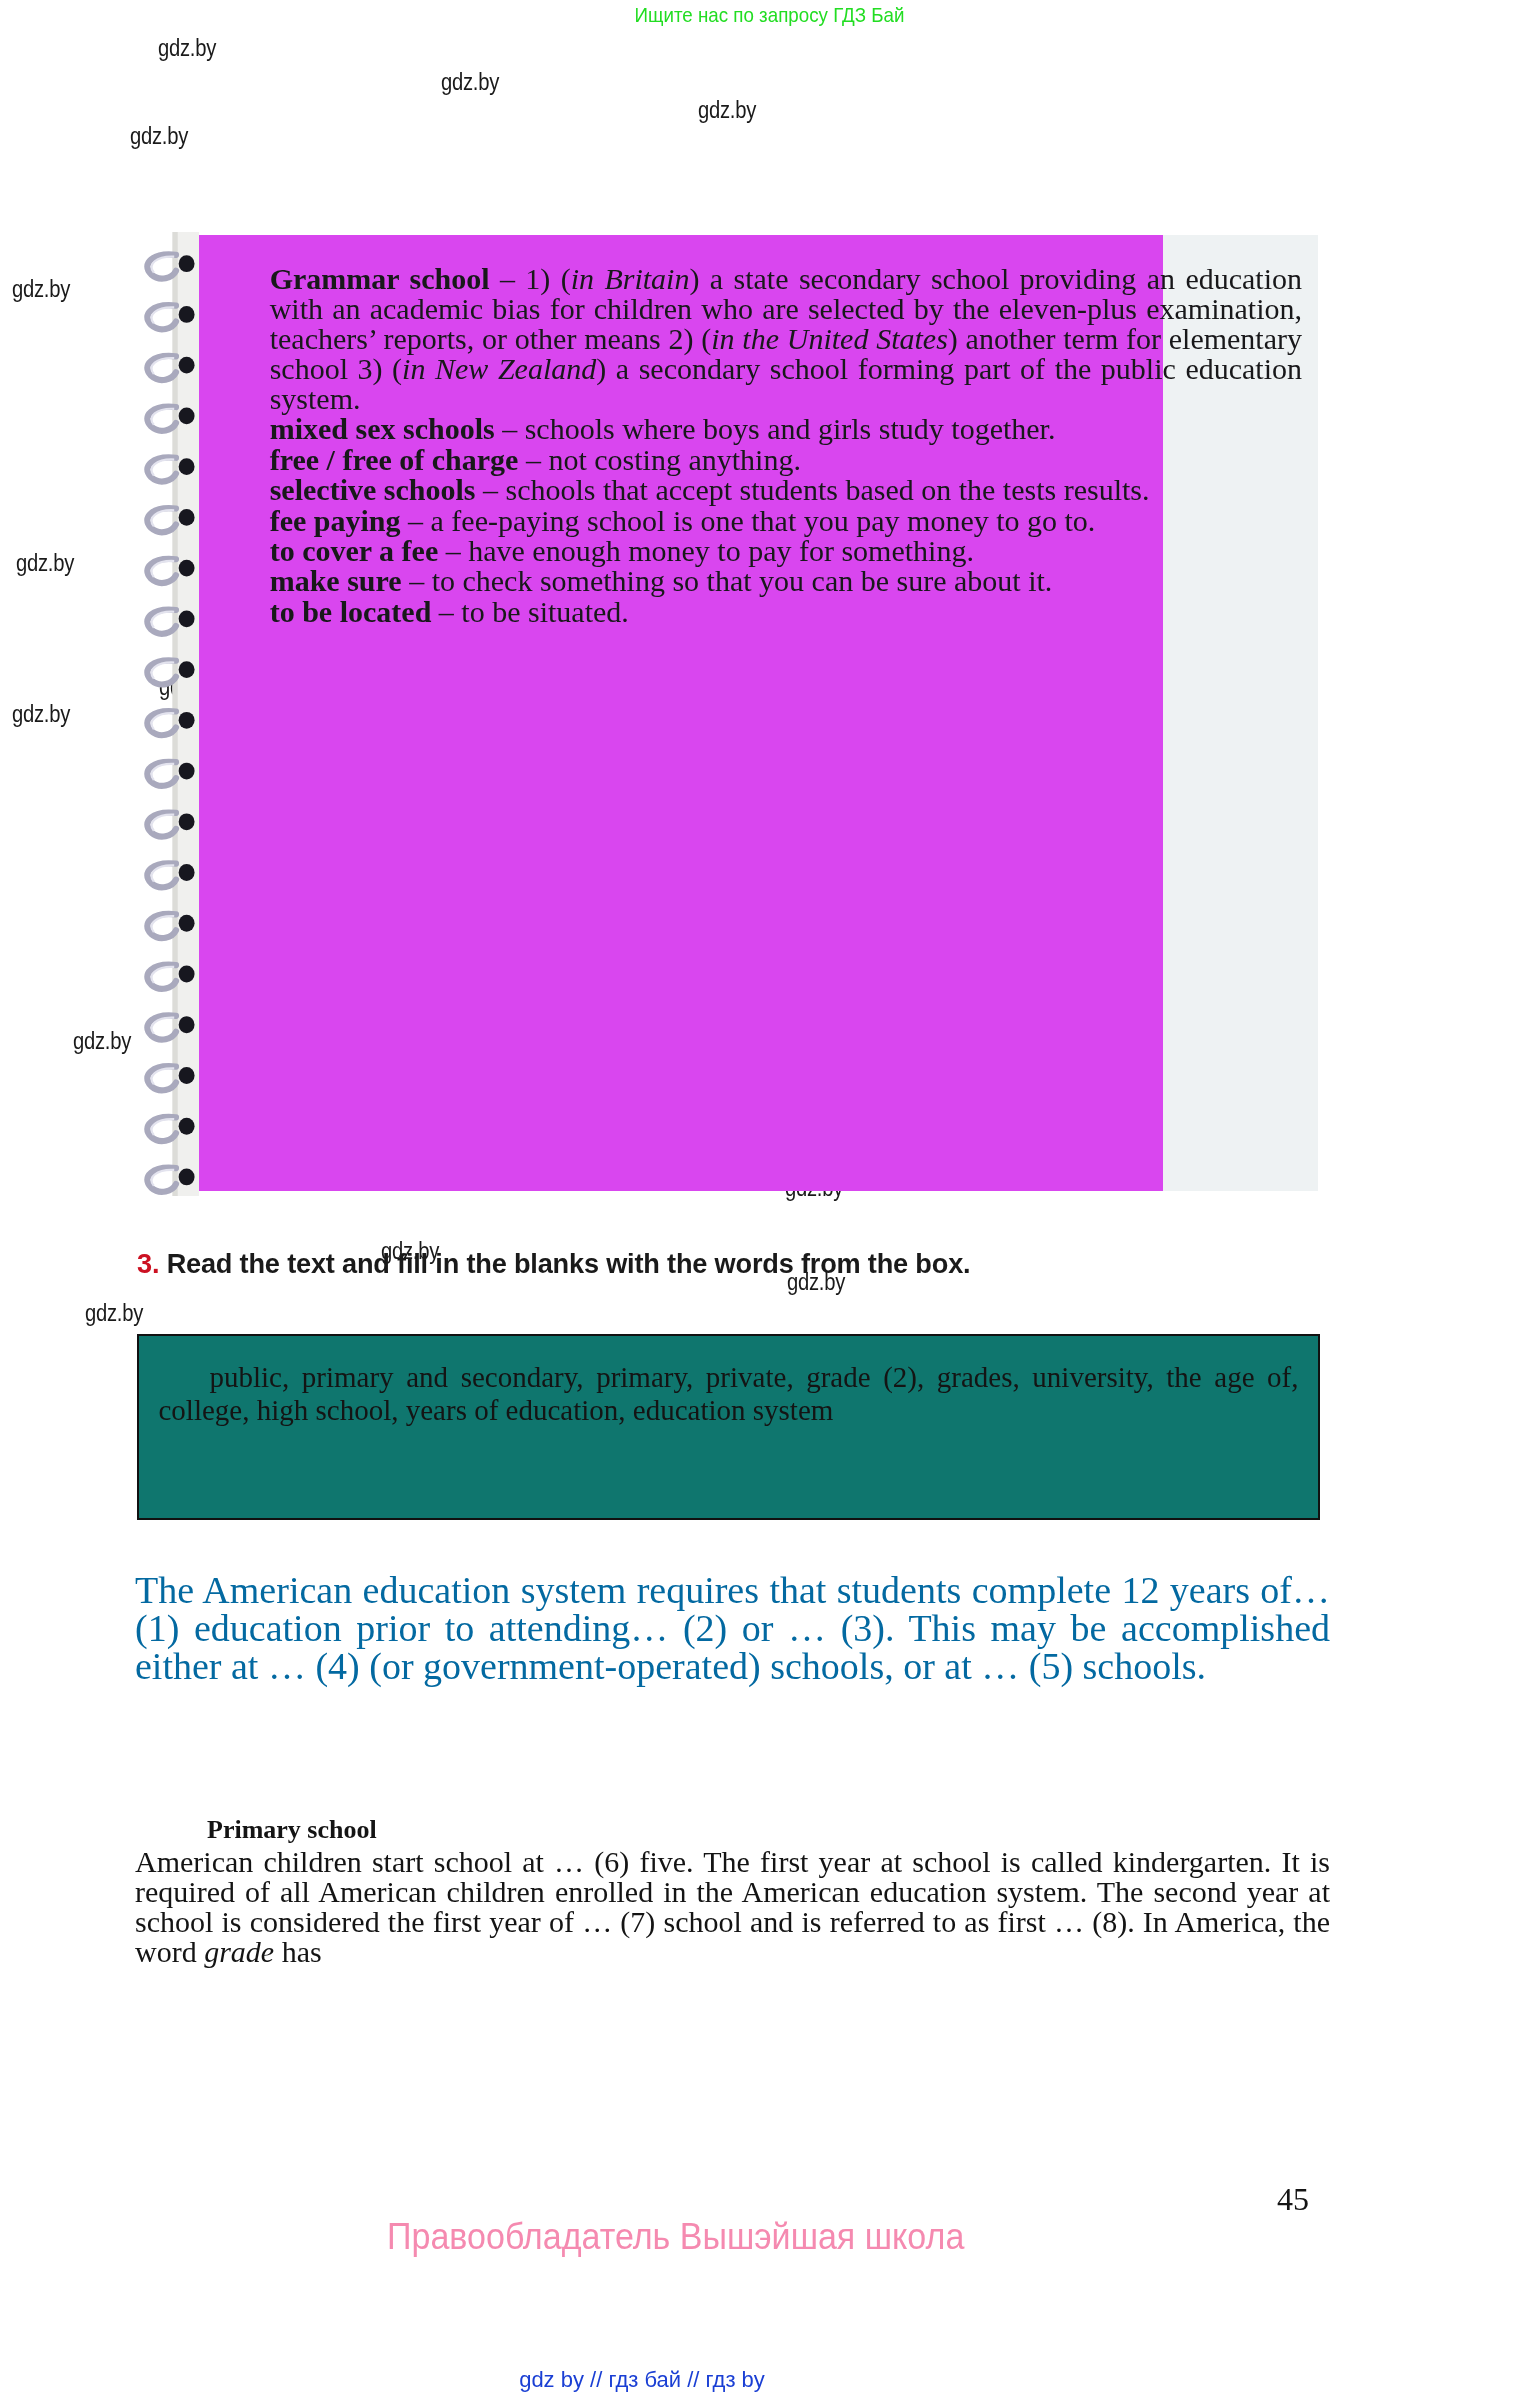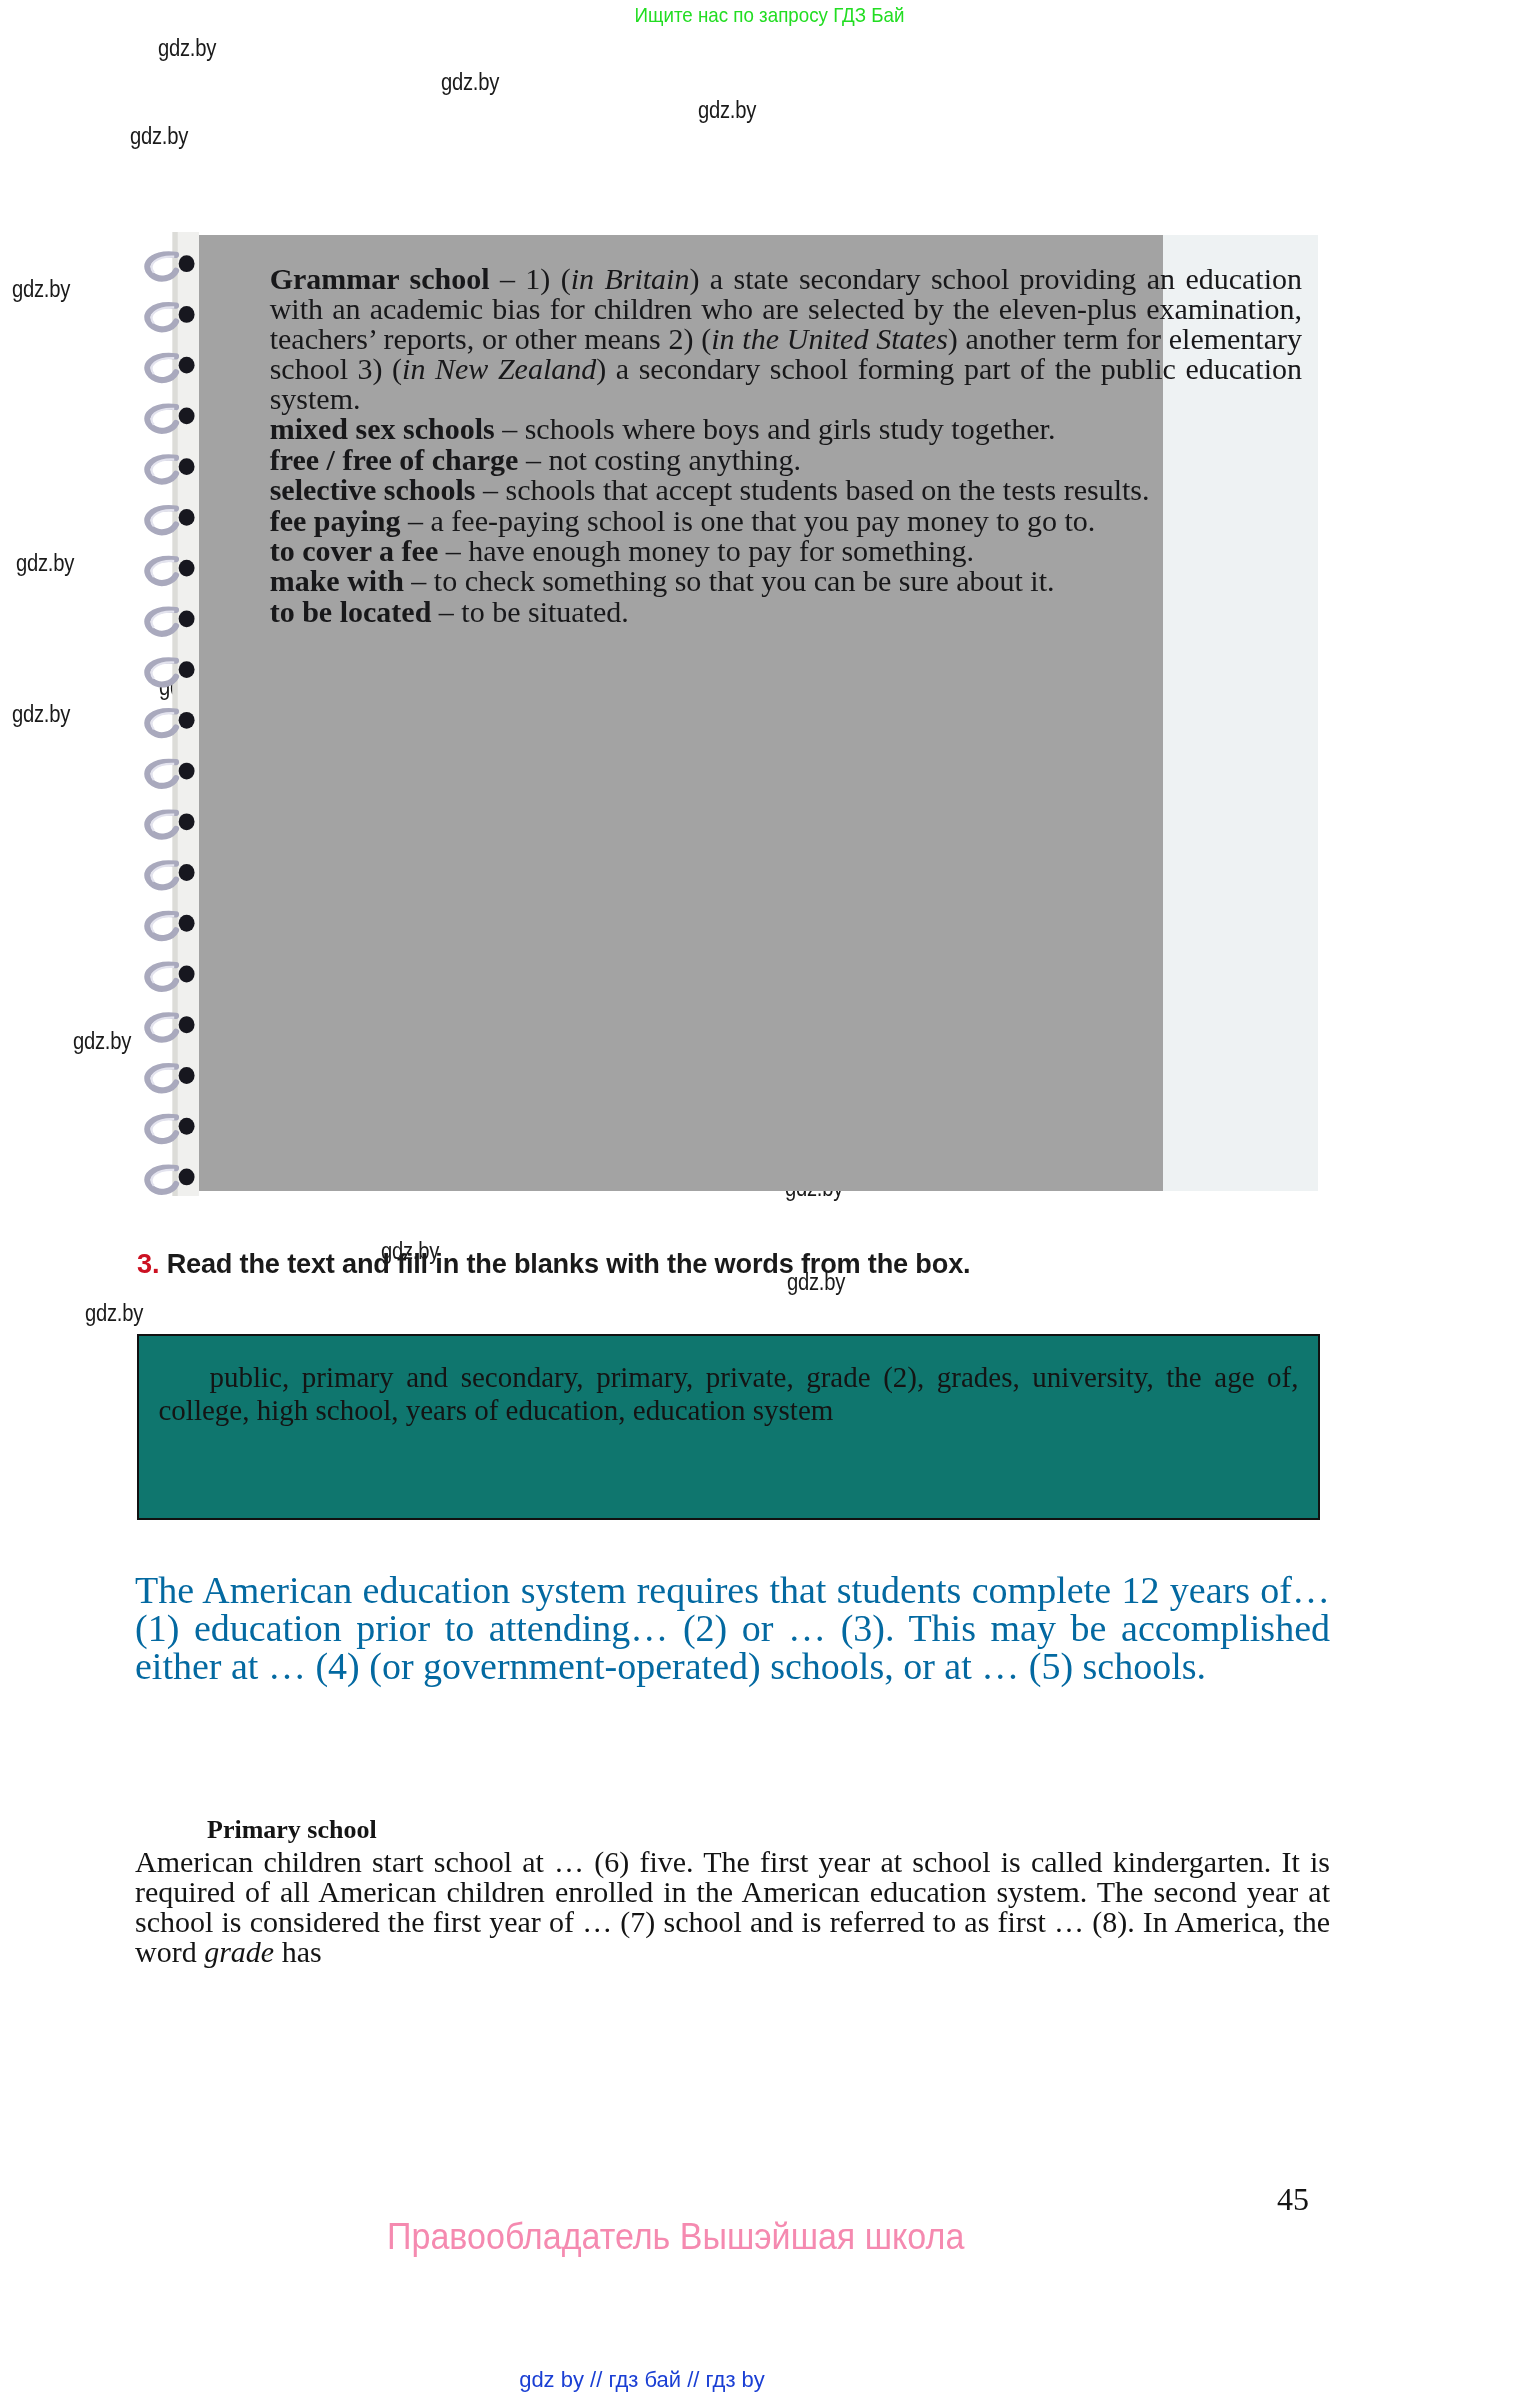--- a/index.html
+++ b/index.html
@@ -59,21 +59,21 @@
     white-space: nowrap;
   }
 
   
   #vocab-card {
     position: absolute;
     left: 192px;
     top: 235px;
     width: 1126px;
     height: 956px;
-    background: #a3a3a3;
+    background: #d946ef;
   }
   #vocab-card .tint {
     position: absolute;
     right: 0;
     top: 0;
     width: 155px;
     height: 100%;
     background: #eef2f3;
   }
   #spiral {
@@ -206,21 +206,21 @@
 
 <div id="vocab-card">
   <div class="tint"></div>
   <div id="vocab-text">
     <div class="ventry"><b>Grammar school</b> – 1) (<i>in Britain</i>) a state secondary school providing an education with an academic bias for children who are selected by the eleven-plus examination, teachers’ reports, or other means 2) (<i>in the United States</i>) another term for elementary school 3) (<i>in New Zealand</i>) a secondary school forming part of the public education system.</div>
     <div class="ventry"><b>mixed sex schools</b> – schools where boys and girls study together.</div>
     <div class="ventry"><b>free / free of charge</b> – not costing anything.</div>
     <div class="ventry"><b>selective schools</b> – schools that accept students based on the tests results.</div>
     <div class="ventry"><b>fee paying</b> – a fee-paying school is one that you pay money to go to.</div>
     <div class="ventry"><b>to cover a fee</b> – have enough money to pay for something.</div>
-    <div class="ventry"><b>make with</b> – to check something so that you can be sure about it.</div>
+    <div class="ventry"><b>make sure</b> – to check something so that you can be sure about it.</div>
     <div class="ventry"><b>to be located</b> – to be situated.</div>
   </div>
 </div>
 
 <svg id="spiral" viewBox="0 0 70 1088" preserveAspectRatio="none">
   <rect x="40" y="0" width="30" height="1088" fill="#f0f0ee"></rect>
   <rect x="40" y="0" width="6" height="1088" fill="#dcdcd8"></rect>
   <g id="coils">
       <g>
         <path d="M 44 25.76842105263158 C 18 22.76842105263158, 4 35.76842105263158, 16 47.76842105263158 C 26 56.76842105263158, 40 51.76842105263158, 44 43.76842105263158" fill="none" stroke="#a9a9bd" stroke-width="7" stroke-linecap="round"></path>

